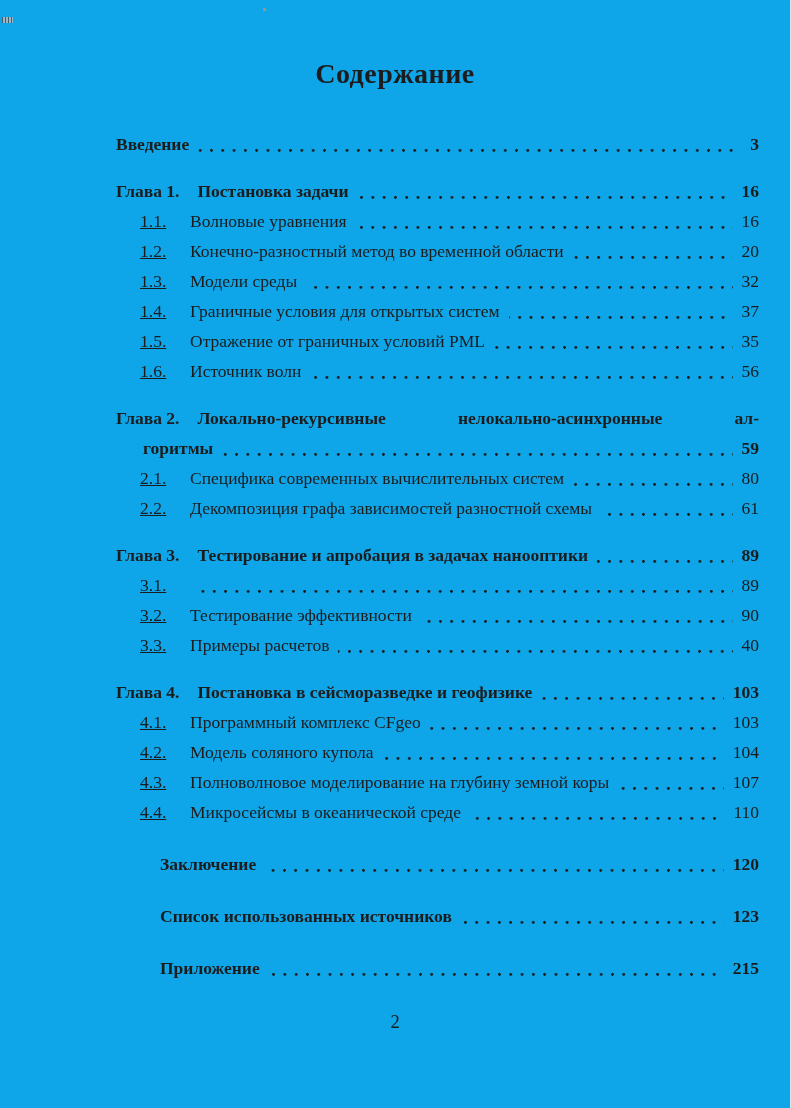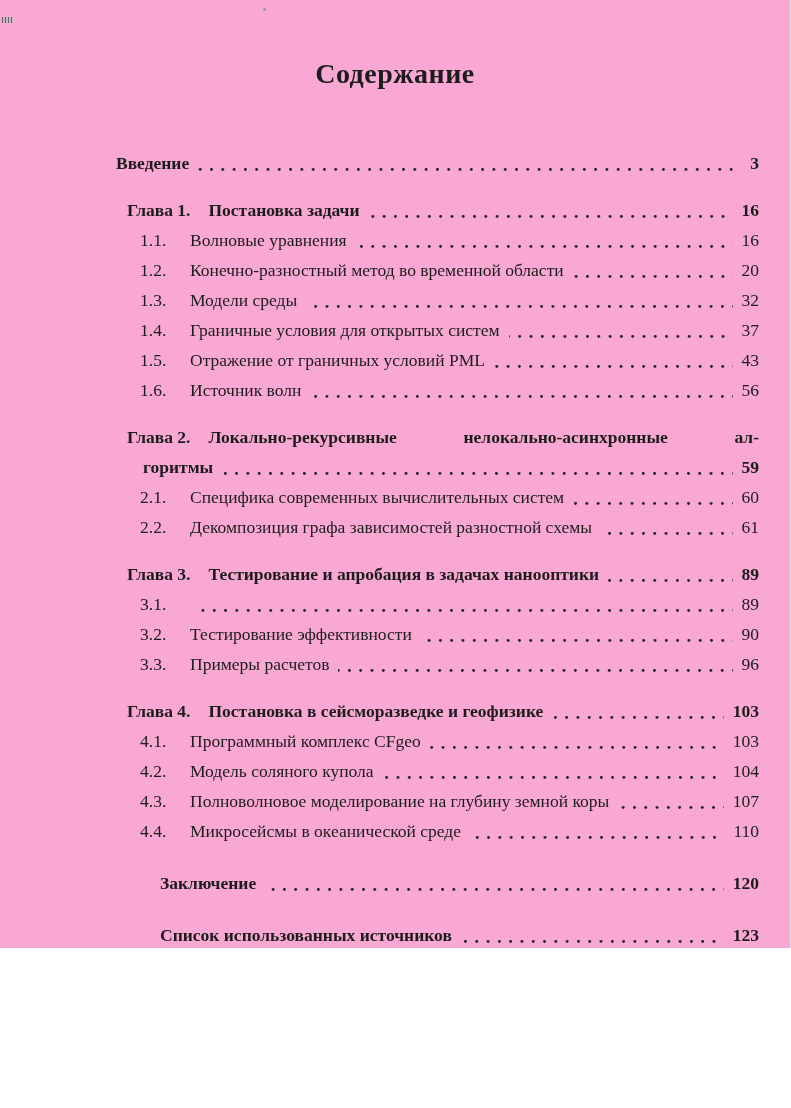--- a/index.html
+++ b/index.html
@@ -4,22 +4,22 @@
 <style>
   html, body { margin: 0; padding: 0; }
   body {
     width: 791px; height: 1108px;
     background: #ffffff;
     font-family: "Liberation Serif", "DejaVu Serif", serif;
     color: #1c1c1c;
   }
   .page {
     position: relative;
-    width: 791px; height: 948px;
-    background: #f9a8d4;
+    width: 791px; height: 1108px;
+    background: #0ea5e9;
     overflow: hidden;
     box-sizing: border-box;
     border-right: 1px solid #e2e2e2;
   }
   .title {
     position: absolute;
     top: 58px; left: 0; right: 0;
     margin: 0;
     text-align: center;
     font-size: 28px;
@@ -29,26 +29,26 @@
   .toc {
     position: absolute;
     left: 116px; top: 123px;
     width: 643px;
     font-size: 17.5px;
   }
   .row { display: flex; line-height: 30px; }
   .row .num { white-space: nowrap; flex: none; }
   .row .label { white-space: nowrap; }
   .intro, .backmatter, .chapter, .chapter-start, .chapter-cont { font-weight: bold; }
-  .intro { margin-top: 25px; }
+  .intro { margin-top: 6px; }
   .chapter, .chapter-start { margin-top: 17px; }
   .backmatter { margin-top: 22px; margin-left: 44px; }
-  .chapter .num, .chapter-start .num { margin-right: 18px; margin-left: 11px; }
+  .chapter .num, .chapter-start .num { margin-right: 18px; }
   .section { padding-left: 24px; }
-  .section .num { width: 50px; }
+  .section .num { width: 50px; text-decoration: underline; }
   .chapter-cont { padding-left: 27px; }
   .chapter-start .label {
     flex: 1;
     white-space: normal;
     text-align: justify;
     text-align-last: justify;
   }
   .leader {
     flex: 1;
     align-self: flex-end;
@@ -120,42 +120,42 @@
       <div class="row section">
         <span class="num">1.4.</span>
         <span class="label">Граничные условия для открытых систем</span>
         <span class="leader"></span>
         <span class="pageno">37</span>
       </div>
       <div class="row section">
         <span class="num">1.5.</span>
         <span class="label">Отражение от граничных условий PML</span>
         <span class="leader"></span>
-        <span class="pageno">43</span>
+        <span class="pageno">35</span>
       </div>
       <div class="row section">
         <span class="num">1.6.</span>
         <span class="label">Источник волн</span>
         <span class="leader"></span>
         <span class="pageno">56</span>
       </div>
       <div class="row chapter-start">
         <span class="num">Глава 2.</span>
         <span class="label">Локально-рекурсивные нелокально-асинхронные ал-</span>
       </div>
       <div class="row chapter-cont">
         <span class="label">горитмы</span>
         <span class="leader"></span>
         <span class="pageno">59</span>
       </div>
       <div class="row section">
         <span class="num">2.1.</span>
         <span class="label">Специфика современных вычислительных систем</span>
         <span class="leader"></span>
-        <span class="pageno">60</span>
+        <span class="pageno">80</span>
       </div>
       <div class="row section">
         <span class="num">2.2.</span>
         <span class="label">Декомпозиция графа зависимостей разностной схемы</span>
         <span class="leader"></span>
         <span class="pageno">61</span>
       </div>
       <div class="row chapter">
         <span class="num">Глава 3.</span>
         <span class="label">Тестирование и апробация в задачах нанооптики</span>
@@ -170,21 +170,21 @@
       <div class="row section">
         <span class="num">3.2.</span>
         <span class="label">Тестирование эффективности</span>
         <span class="leader"></span>
         <span class="pageno">90</span>
       </div>
       <div class="row section">
         <span class="num">3.3.</span>
         <span class="label">Примеры расчетов</span>
         <span class="leader"></span>
-        <span class="pageno">96</span>
+        <span class="pageno">40</span>
       </div>
       <div class="row chapter">
         <span class="num">Глава 4.</span>
         <span class="label">Постановка в сейсморазведке и геофизике</span>
         <span class="leader"></span>
         <span class="pageno">103</span>
       </div>
       <div class="row section">
         <span class="num">4.1.</span>
         <span class="label">Программный комплекс CFgeo</span>

